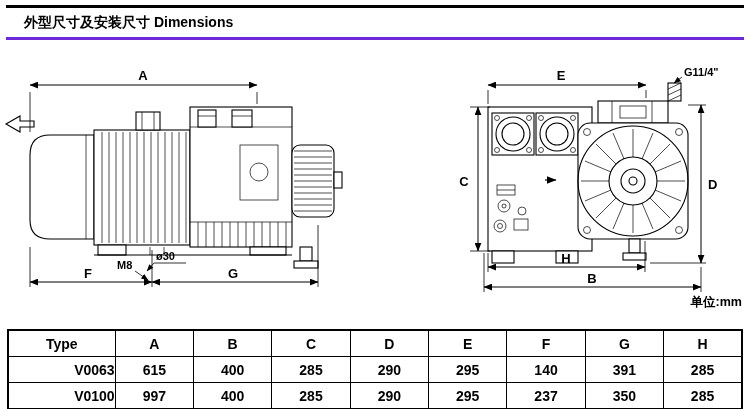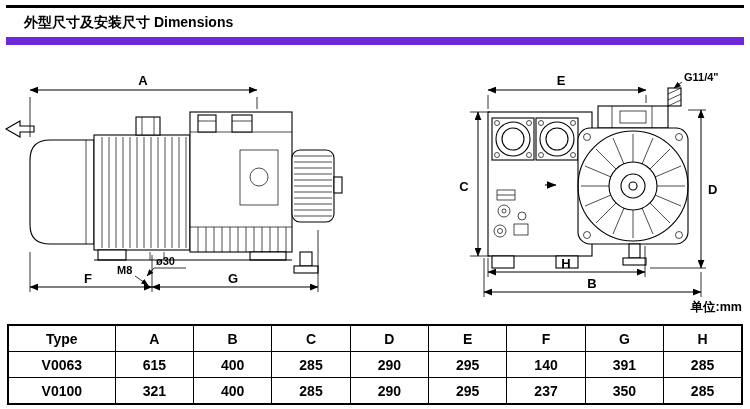--- a/index.html
+++ b/index.html
@@ -2,43 +2,43 @@
 <html><head>
 <meta charset="utf-8">
 <style>
   html,body{margin:0;padding:0;background:#fff;}
   body{
     width:750px;height:409px;overflow:hidden;
     font-family:"Liberation Sans",sans-serif;color:#000;
   }
   .page{padding-top:5px;}
   .header{
-    margin:0 6px;border-top:3px solid #000;border-bottom:8px solid #6d28d9;
+    margin:0 6px;border-top:3px solid #000;border-bottom:3px solid #6d28d9;
     padding:6px 0 6px 18px;
   }
   .header h1{margin:0;font-size:14px;line-height:17px;font-weight:bold;}
   svg{display:block;}
   svg text{font-family:"Liberation Sans",sans-serif;font-size:13px;font-weight:bold;fill:#000;}
   svg text.small{font-size:11px;}
   svg text.unit{font-size:12.5px;}
   .d{fill:none;stroke:#000;stroke-width:1.1;}
   .w{fill:#fff;stroke:#000;stroke-width:1.1;}
   .t{fill:none;stroke:#000;stroke-width:.7;}
   .dim{stroke:#000;stroke-width:1;fill:none;}
   .ext{stroke:#000;stroke-width:.8;fill:none;}
   table{
-    border-collapse:collapse;table-layout:fixed;width:736px;margin:2px auto 0 auto;
+    border-collapse:collapse;table-layout:fixed;width:736px;margin:12px auto 0 auto;
     border:2px solid #000;
   }
   th,td{
     border:1.5px solid #000;text-align:center;font-size:14px;
     height:23px;padding:1px 0;font-weight:bold;
   }
   th{font-weight:bold;}
-  td.type{font-weight:bold;}
+  td.type{font-weight:bold;text-align:right;}
 </style>
 </head>
 <body>
 
 <div class="page">
 
   <div class="header">
     <h1>外型尺寸及安装尺寸 Dimensions</h1>
   </div>
 
@@ -220,21 +220,21 @@
         <td>400</td>
         <td>285</td>
         <td>290</td>
         <td>295</td>
         <td>140</td>
         <td>391</td>
         <td>285</td>
       </tr>
       <tr>
         <td class="type">V0100</td>
-        <td>321</td>
+        <td>997</td>
         <td>400</td>
         <td>285</td>
         <td>290</td>
         <td>295</td>
         <td>237</td>
         <td>350</td>
         <td>285</td>
       </tr>
     </tbody>
   </table>

